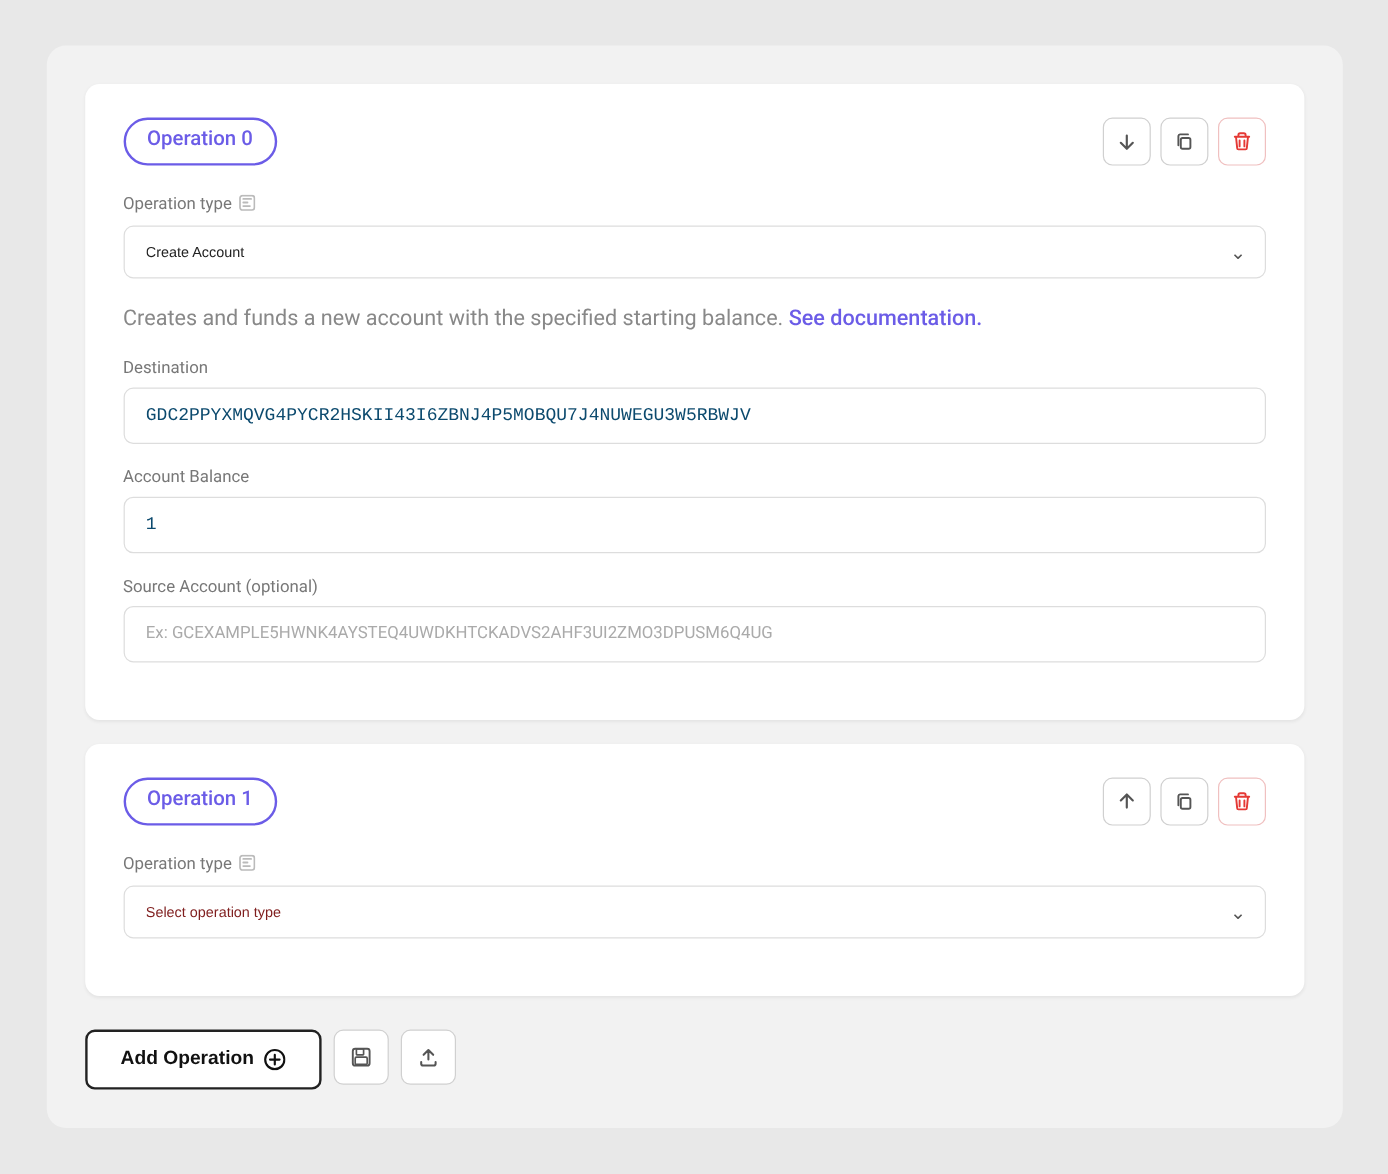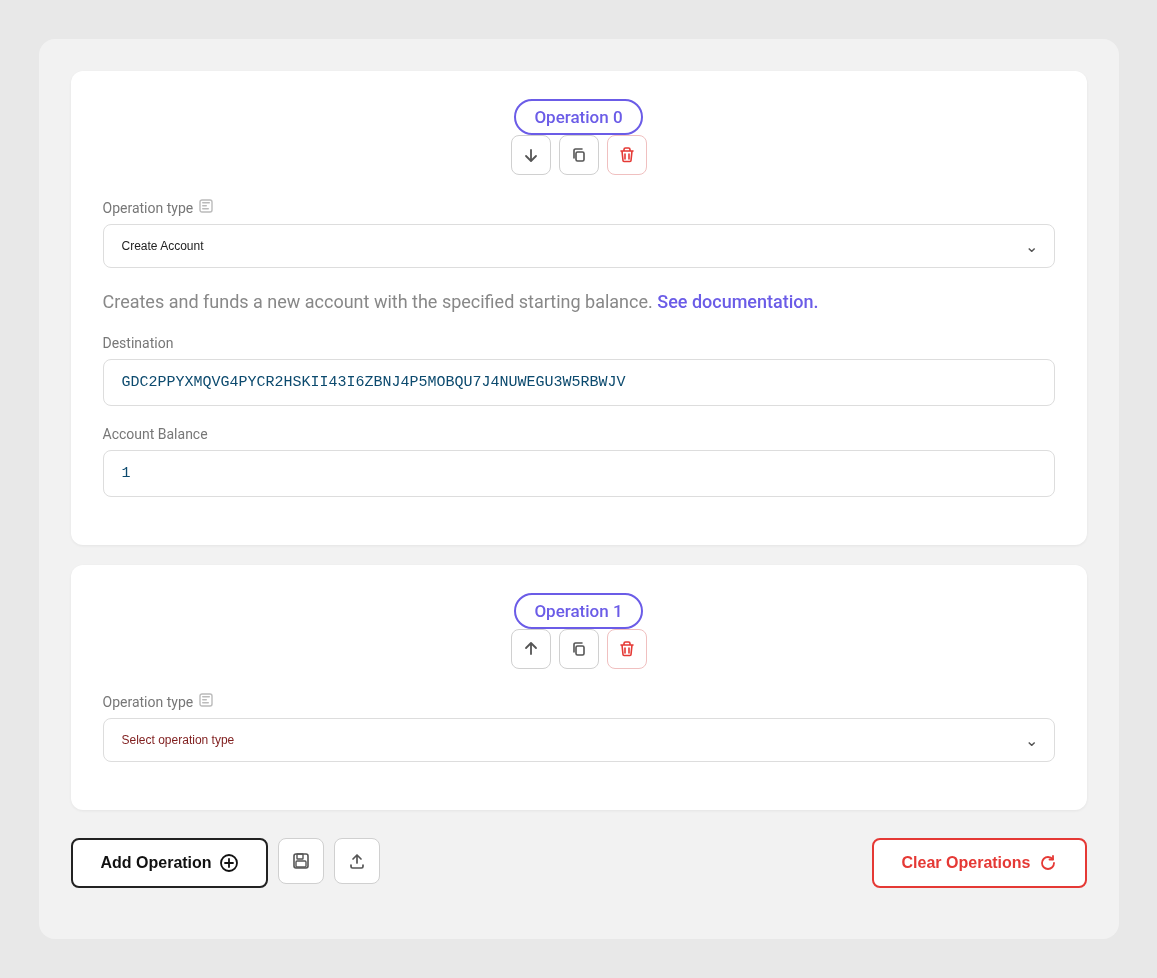--- a/index.html
+++ b/index.html
@@ -24,23 +24,21 @@
     }
     .operation-card {
       background: #ffffff;
       border-radius: 12px;
       padding: 28px 32px;
       box-shadow: 0 1px 3px rgba(0,0,0,0.06);
     }
     .card-header {
       display: flex;
       justify-content: space-between;
-      align-items: center;
       margin-bottom: 24px;
-      flex-direction: column;
     }
     .operation-badge {
       border: 2px solid #6b5ce7;
       border-radius: 20px;
       padding: 6px 18px;
       color: #6b5ce7;
       font-size: 17px;
       font-weight: 500;
     }
     .card-actions {
@@ -65,21 +63,21 @@
       color: #e53935;
     }
     .field-group {
       margin-bottom: 20px;
     }
     .field-label {
       font-size: 14px;
       color: #777;
       margin-bottom: 8px;
       display: flex;
-      align-items: center;
+      align-items: flex-start;
       gap: 6px;
     }
     .field-label-icon {
       color: #aaa;
       font-size: 13px;
     }
     .select-wrapper {
       position: relative;
     }
     .select-field {
@@ -249,20 +247,26 @@
       <input class="text-input" type="text" value="GDC2PPYXMQVG4PYCR2HSKII43I6ZBNJ4P5MOBQU7J4NUWEGU3W5RBWJV" style="">
     </div>
 
     <div class="field-group">
       <div class="field-label">
         <span>Account Balance</span>
       </div>
       <input class="text-input" type="text" value="1" style="">
     </div>
 
+    <div class="field-group">
+      <div class="field-label">
+        <span>Source Account (optional)</span>
+      </div>
+      <input class="text-input" type="text" placeholder="Ex: GCEXAMPLE5HWNK4AYSTEQ4UWDKHTCKADVS2AHF3UI2ZMO3DPUSM6Q4UG" style="">
+    </div>
   </div>
 
   <div class="operation-card">
     <div class="card-header">
       <span class="operation-badge">Operation 1</span>
       <div class="card-actions">
         <button class="icon-btn" title="Move up">
           <svg width="16" height="16" viewBox="0 0 16 16" fill="none" xmlns="http://www.w3.org/2000/svg">
             <path d="M8 13V3M3 7l5-5 5 5" stroke="#555" stroke-width="1.8" stroke-linecap="round" stroke-linejoin="round"></path>
           </svg>
@@ -325,21 +329,14 @@
           <rect x="4" y="9" width="10" height="6" rx="1" stroke="#555" stroke-width="1.4"></rect>
         </svg>
       </button>
       <button class="bottom-icon-btn" title="Export">
         <svg width="18" height="18" viewBox="0 0 18 18" fill="none" xmlns="http://www.w3.org/2000/svg">
           <path d="M9 11V3M5 7l4-4 4 4" stroke="#555" stroke-width="1.7" stroke-linecap="round" stroke-linejoin="round"></path>
           <path d="M3 13v1.5A1.5 1.5 0 0 0 4.5 16h9a1.5 1.5 0 0 0 1.5-1.5V13" stroke="#555" stroke-width="1.7" stroke-linecap="round"></path>
         </svg>
       </button>
     </div>
-    <button class="clear-ops-btn">
-      <span>Clear Operations</span>
-      <svg width="18" height="18" viewBox="0 0 18 18" fill="none" xmlns="http://www.w3.org/2000/svg">
-        <path d="M15 9A6 6 0 1 1 9 3c2 0 3.8.9 5 2.3" stroke="#e53935" stroke-width="1.8" stroke-linecap="round"></path>
-        <path d="M14 2v3.5H10.5" stroke="#e53935" stroke-width="1.8" stroke-linecap="round" stroke-linejoin="round"></path>
-      </svg>
-    </button>
   </div>
 </div>
 
 </body></html>

